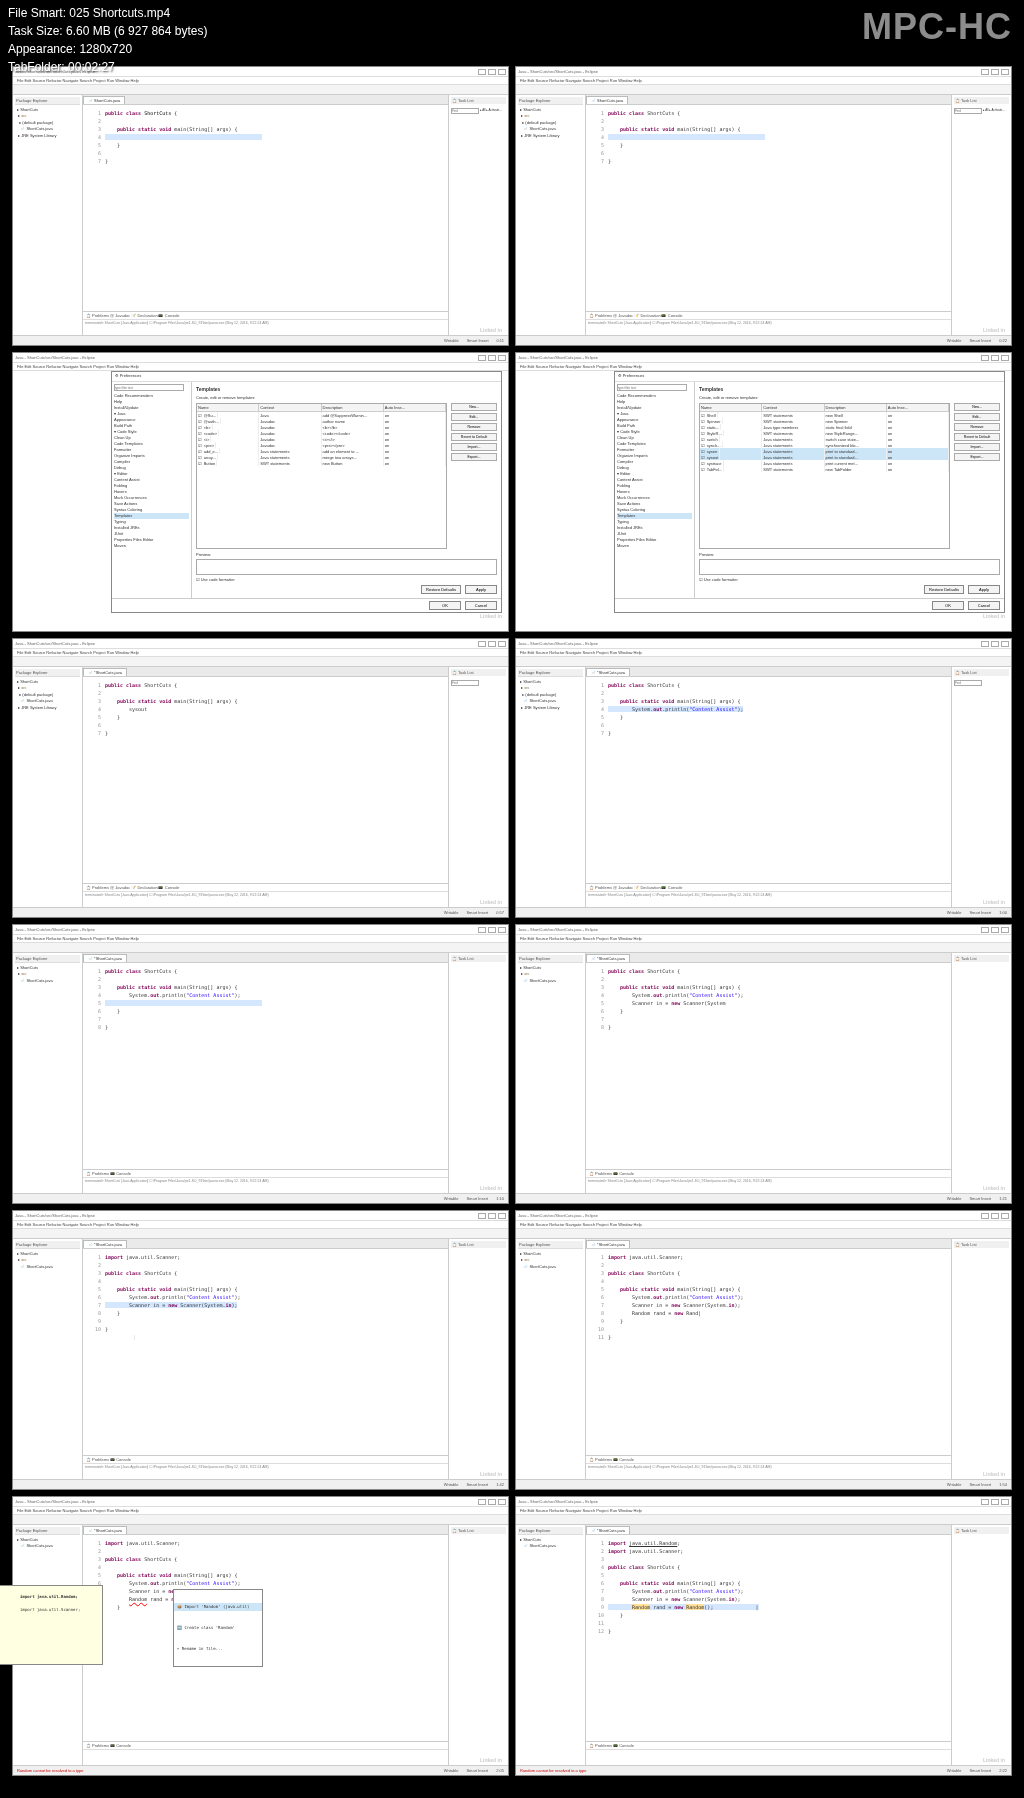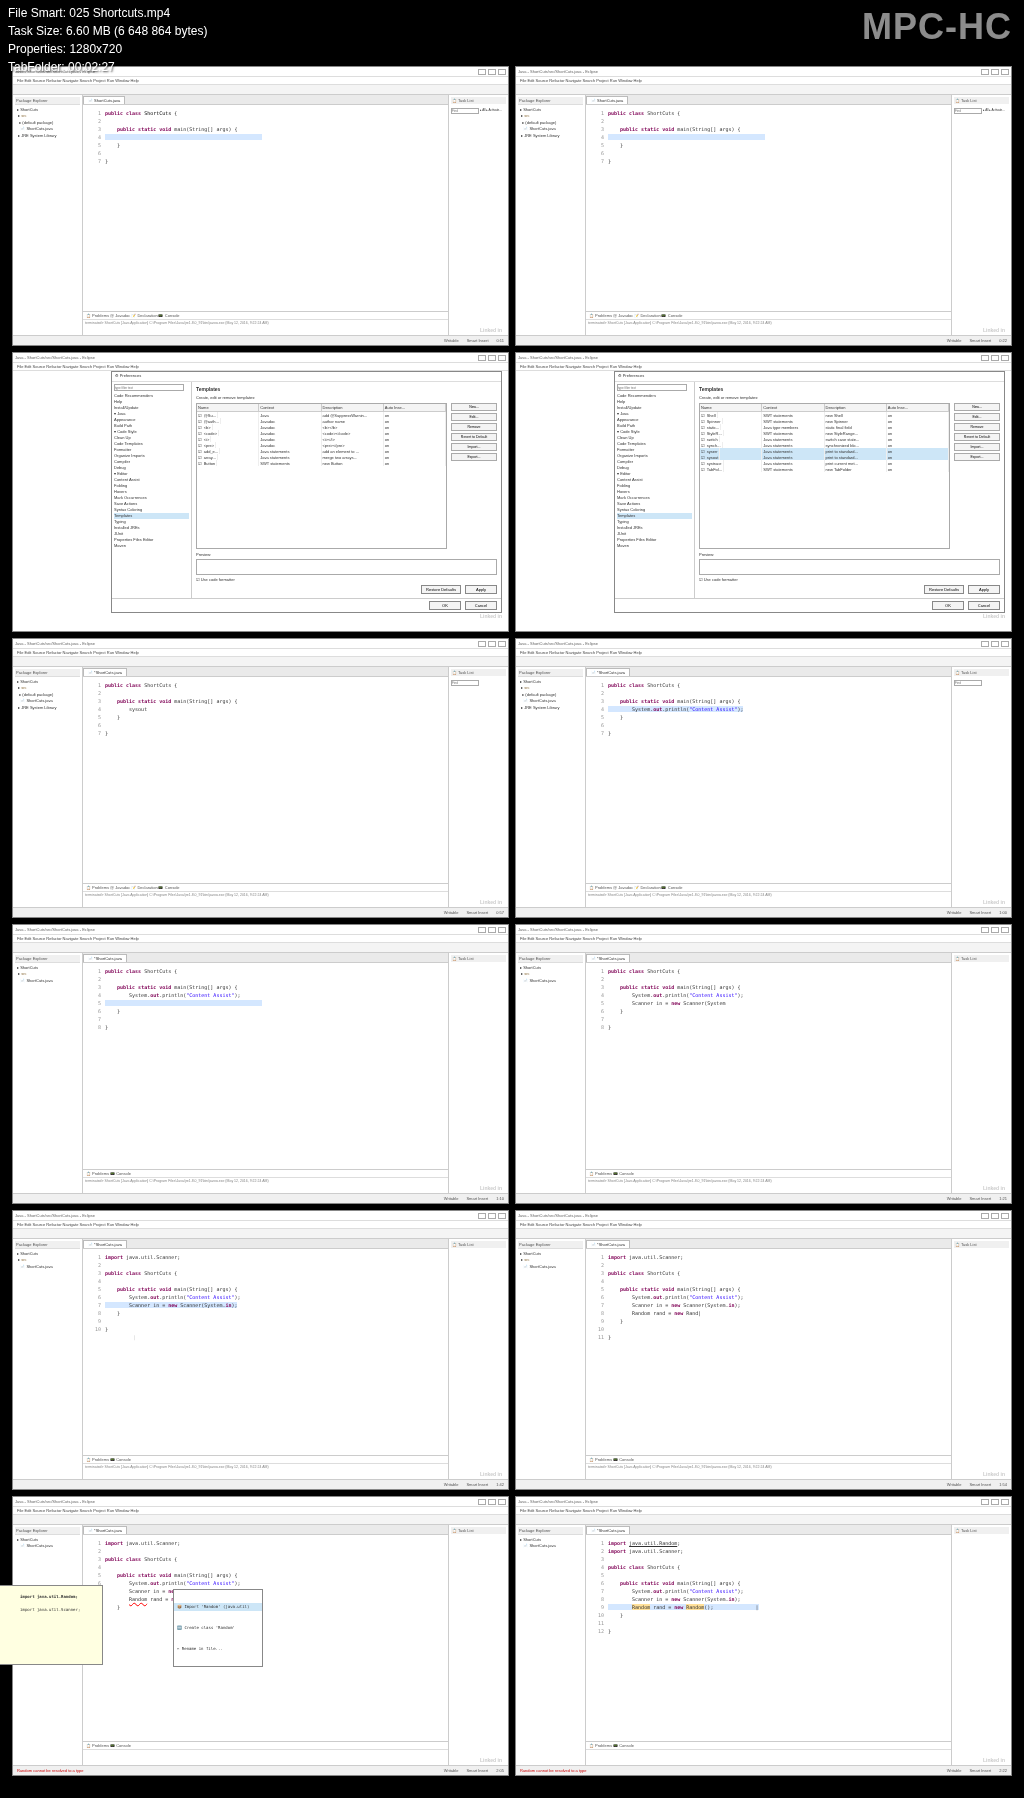--- a/index.html
+++ b/index.html
@@ -255,22 +255,22 @@
   z-index: 50;
 }
 .autocomplete .acrow { padding: 1px 3px; }
 .autocomplete .acrow.s { background: #cde6f7; }
 </style>
 </head>
 <body>
 
 <div class="overlay-info">
   <span>File Smart:</span> <span>025 Shortcuts.mp4</span><br>
-  <span>Task Size:</span> <span>6.60 MB (6 648 864 bytes)</span><br>
-  <span>Properties:</span> <span>1280x720</span><br>
+  <span>Task Size:</span> <span>6.60 MB (6 927 864 bytes)</span><br>
+  <span>Appearance:</span> <span>1280x720</span><br>
   <span>TabFolder:</span> <span>00:02:27</span>
 </div>
 
 <div class="watermark">MPC-HC</div>
 
 <div class="grid">
 
 <div class="thumb">
   <div class="titlebar">
         <span>Java - ShortCuts/src/ShortCuts.java - Eclipse</span>

